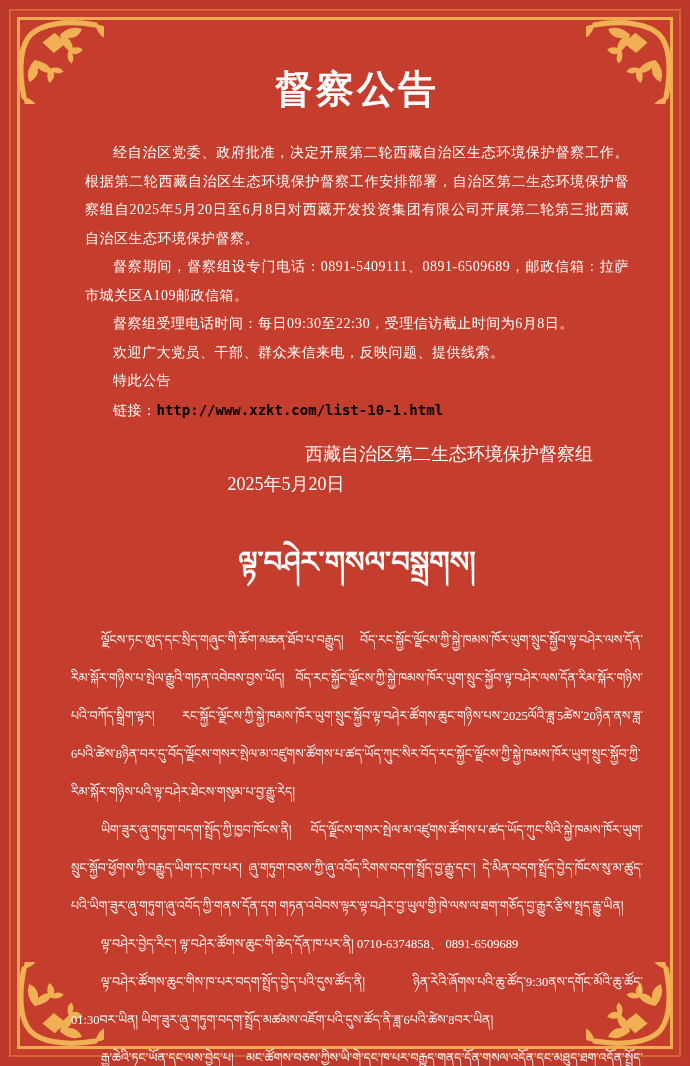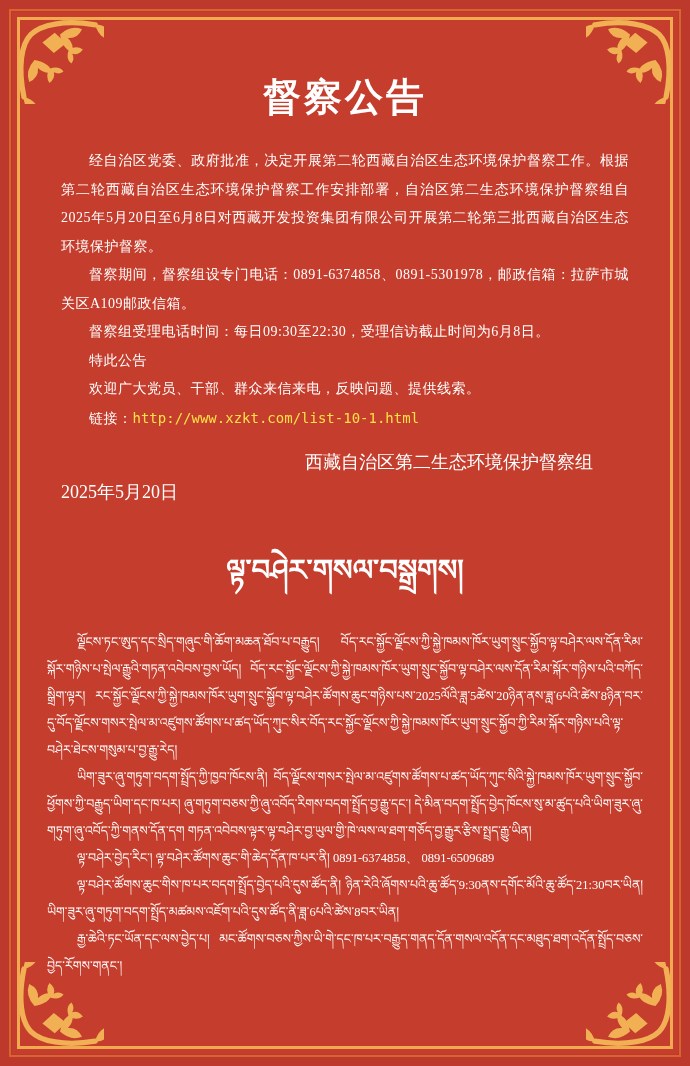--- a/index.html
+++ b/index.html
@@ -14,59 +14,60 @@
   .inner-bg{position:absolute;inset:12px;background:#c43d2d;}
   .border-thin{position:absolute;inset:9px;border:2px solid #d8652f;pointer-events:none;}
   .border-gold{position:absolute;inset:17px;border:3px solid #f2aa50;pointer-events:none;}
   .corner{position:absolute;width:88px;height:88px;}
   .corner.tl{top:16px;left:16px;}
   .corner.tr{top:16px;right:16px;transform:scaleX(-1);}
   .corner.bl{bottom:16px;left:16px;transform:scaleY(-1);}
   .corner.br{bottom:16px;right:16px;transform:scale(-1,-1);}
   .content{
     position:absolute;inset:0;
-    padding:16px 61px;
+    padding:8px 61px;
     color:#ffffff;
     box-sizing:border-box;
+    margin-left:24px;
   }
   .cn-title{
     margin:56px 0 24px 0;
     text-align:center;
     font-size:38px;
     font-weight:bold;
     letter-spacing:3px;
     color:#fff;
   }
   .cn-body p{
     margin:0;
     font-size:14px;
     line-height:28.5px;
     text-align:justify;
     text-indent:2em;
     letter-spacing:0.5px;
   }
   .mono{font-family:"DejaVu Sans Mono","Liberation Mono",monospace;letter-spacing:0;}
   .cn-sign{margin-top:14px;font-size:18px;line-height:30px;}
   .sig-line{text-align:right;padding-right:36px;}
-  .date-line{text-align:left;padding-right:142px;}
+  .date-line{text-align:center;padding-right:142px;}
   .bo-title{
     margin:30px 0 10px 0;
     text-align:center;
     font-size:29px;
     font-weight:bold;
   }
   .bo-body{margin:10px -14px 0 -14px;}
   .bo-body p{
     margin:0;
     font-size:12.5px;
-    line-height:27px;
+    line-height:38px;
     text-align:justify;
     text-indent:2.4em;
   }
-  a.url{color:#fde047;text-decoration:none;}
+  a.url{color:#000000;text-decoration:none;font-weight:bold;}
 </style>
 </head>
 <body>
 
 <div class="poster">
   <div class="inner-bg"></div>
   <div class="border-thin"></div>
   <div class="border-gold"></div>
 
   <svg class="corner tl" viewBox="0 0 100 100">
@@ -125,39 +126,39 @@
       <path d="M38,60 q-5,9 0,16 q7,-5 5,-12 q6,3 11,-1 q-5,-7 -16,-3z"></path>
     </g>
   </svg>
 
   <div class="content">
 
     <h1 class="cn-title">督察公告</h1>
 
     <div class="cn-body">
       <p>经自治区党委、政府批准，决定开展第二轮西藏自治区生态环境保护督察工作。根据第二轮西藏自治区生态环境保护督察工作安排部署，自治区第二生态环境保护督察组自2025年5月20日至6月8日对西藏开发投资集团有限公司开展第二轮第三批西藏自治区生态环境保护督察。</p>
-      <p>督察期间，督察组设专门电话：0891-6374858、0891-5301978，邮政信箱：拉萨市城关区A109邮政信箱。</p>
+      <p>督察期间，督察组设专门电话：0891-5409111、0891-6509689，邮政信箱：拉萨市城关区A109邮政信箱。</p>
       <p>督察组受理电话时间：每日09:30至22:30，受理信访截止时间为6月8日。</p>
+      <p>欢迎广大党员、干部、群众来信来电，反映问题、提供线索。</p>
       <p>特此公告</p>
-      <p>欢迎广大党员、干部、群众来信来电，反映问题、提供线索。</p>
       <p>
         <span>链接：</span><span class="mono"><a class="url" href="#">http://www.xzkt.com/list-10-1.html</a></span>
       </p>
     </div>
 
     <div class="cn-sign">
       <div class="sig-line">西藏自治区第二生态环境保护督察组</div>
       <div class="date-line">2025年5月20日</div>
     </div>
 
     <h2 class="bo-title">ལྟ་བཤེར་གསལ་བསྒྲགས།</h2>
 
     <div class="bo-body">
       <p>ལྗོངས་ཏང་ཨུད་དང་སྲིད་གཞུང་གི་ཆོག་མཆན་ཐོབ་པ་བརྒྱུད། བོད་རང་སྐྱོང་ལྗོངས་ཀྱི་སྐྱེ་ཁམས་ཁོར་ཡུག་སྲུང་སྐྱོབ་ལྟ་བཤེར་ལས་དོན་རིམ་སྐོར་གཉིས་པ་སྤེལ་རྒྱུའི་གཏན་འབེབས་བྱས་ཡོད། བོད་རང་སྐྱོང་ལྗོངས་ཀྱི་སྐྱེ་ཁམས་ཁོར་ཡུག་སྲུང་སྐྱོབ་ལྟ་བཤེར་ལས་དོན་རིམ་སྐོར་གཉིས་པའི་བཀོད་སྒྲིག་ལྟར། རང་སྐྱོང་ལྗོངས་ཀྱི་སྐྱེ་ཁམས་ཁོར་ཡུག་སྲུང་སྐྱོབ་ལྟ་བཤེར་ཚོགས་ཆུང་གཉིས་པས་2025ལོའི་ཟླ་5ཚེས་20ཉིན་ནས་ཟླ་6པའི་ཚེས་8ཉིན་བར་དུ་བོད་ལྗོངས་གསར་སྤེལ་མ་འཛུགས་ཚོགས་པ་ཚད་ཡོད་ཀུང་སིར་བོད་རང་སྐྱོང་ལྗོངས་ཀྱི་སྐྱེ་ཁམས་ཁོར་ཡུག་སྲུང་སྐྱོབ་ཀྱི་རིམ་སྐོར་གཉིས་པའི་ལྟ་བཤེར་ཐེངས་གསུམ་པ་བྱ་རྒྱུ་རེད།</p>
       <p>ཡིག་ཟུར་ཞུ་གཏུག་བདག་སྤྲོད་ཀྱི་ཁྱབ་ཁོངས་ནི། བོད་ལྗོངས་གསར་སྤེལ་མ་འཛུགས་ཚོགས་པ་ཚད་ཡོད་ཀུང་སིའི་སྐྱེ་ཁམས་ཁོར་ཡུག་སྲུང་སྐྱོབ་ཕྱོགས་ཀྱི་བརྒྱུད་ཡིག་དང་ཁ་པར། ཞུ་གཏུག་བཅས་ཀྱི་ཞུ་འབོད་རིགས་བདག་སྤྲོད་བྱ་རྒྱུ་དང་། དེ་མིན་བདག་སྤྲོད་བྱེད་ཁོངས་སུ་མ་ཚུད་པའི་ཡིག་ཟུར་ཞུ་གཏུག་ཞུ་འབོད་ཀྱི་གནས་དོན་དག གཏན་འབེབས་ལྟར་ལྟ་བཤེར་བྱ་ཡུལ་གྱི་ཁེ་ལས་ལ་ཐག་གཅོད་བྱ་རྒྱུར་རྩིས་སྤྲད་རྒྱུ་ཡིན།</p>
-      <p>ལྟ་བཤེར་བྱེད་རིང་། ལྟ་བཤེར་ཚོགས་ཆུང་གི་ཆེད་དོན་ཁ་པར་ནི། 0891-6374858、 0891-6509689</p>
-      <p>ལྟ་བཤེར་ཚོགས་ཆུང་གིས་ཁ་པར་བདག་སྤྲོད་བྱེད་པའི་དུས་ཚོད་ནི། ཉིན་རེའི་ཞོགས་པའི་ཆུ་ཚོད་9:30ནས་དགོང་མོའི་ཆུ་ཚོད་21:30བར་ཡིན། ཡིག་ཟུར་ཞུ་གཏུག་བདག་སྤྲོད་མཚམས་འཇོག་པའི་དུས་ཚོད་ནི་ཟླ་6པའི་ཚེས་8བར་ཡིན།</p>
+      <p>ལྟ་བཤེར་བྱེད་རིང་། ལྟ་བཤེར་ཚོགས་ཆུང་གི་ཆེད་དོན་ཁ་པར་ནི། 0710-6374858、 0891-6509689</p>
+      <p>ལྟ་བཤེར་ཚོགས་ཆུང་གིས་ཁ་པར་བདག་སྤྲོད་བྱེད་པའི་དུས་ཚོད་ནི། ཉིན་རེའི་ཞོགས་པའི་ཆུ་ཚོད་9:30ནས་དགོང་མོའི་ཆུ་ཚོད་01:30བར་ཡིན། ཡིག་ཟུར་ཞུ་གཏུག་བདག་སྤྲོད་མཚམས་འཇོག་པའི་དུས་ཚོད་ནི་ཟླ་6པའི་ཚེས་8བར་ཡིན།</p>
       <p>རྒྱ་ཆེའི་ཏང་ཡོན་དང་ལས་བྱེད་པ། མང་ཚོགས་བཅས་ཀྱིས་ཡི་གེ་དང་ཁ་པར་བརྒྱུད་གནད་དོན་གསལ་འདོན་དང་མཐུད་ཐག་འདོན་སྤྲོད་བཅས་བྱེད་རོགས་གནང་།</p>
 
     </div>
 
   </div>
 </div>
 
 </body></html>

